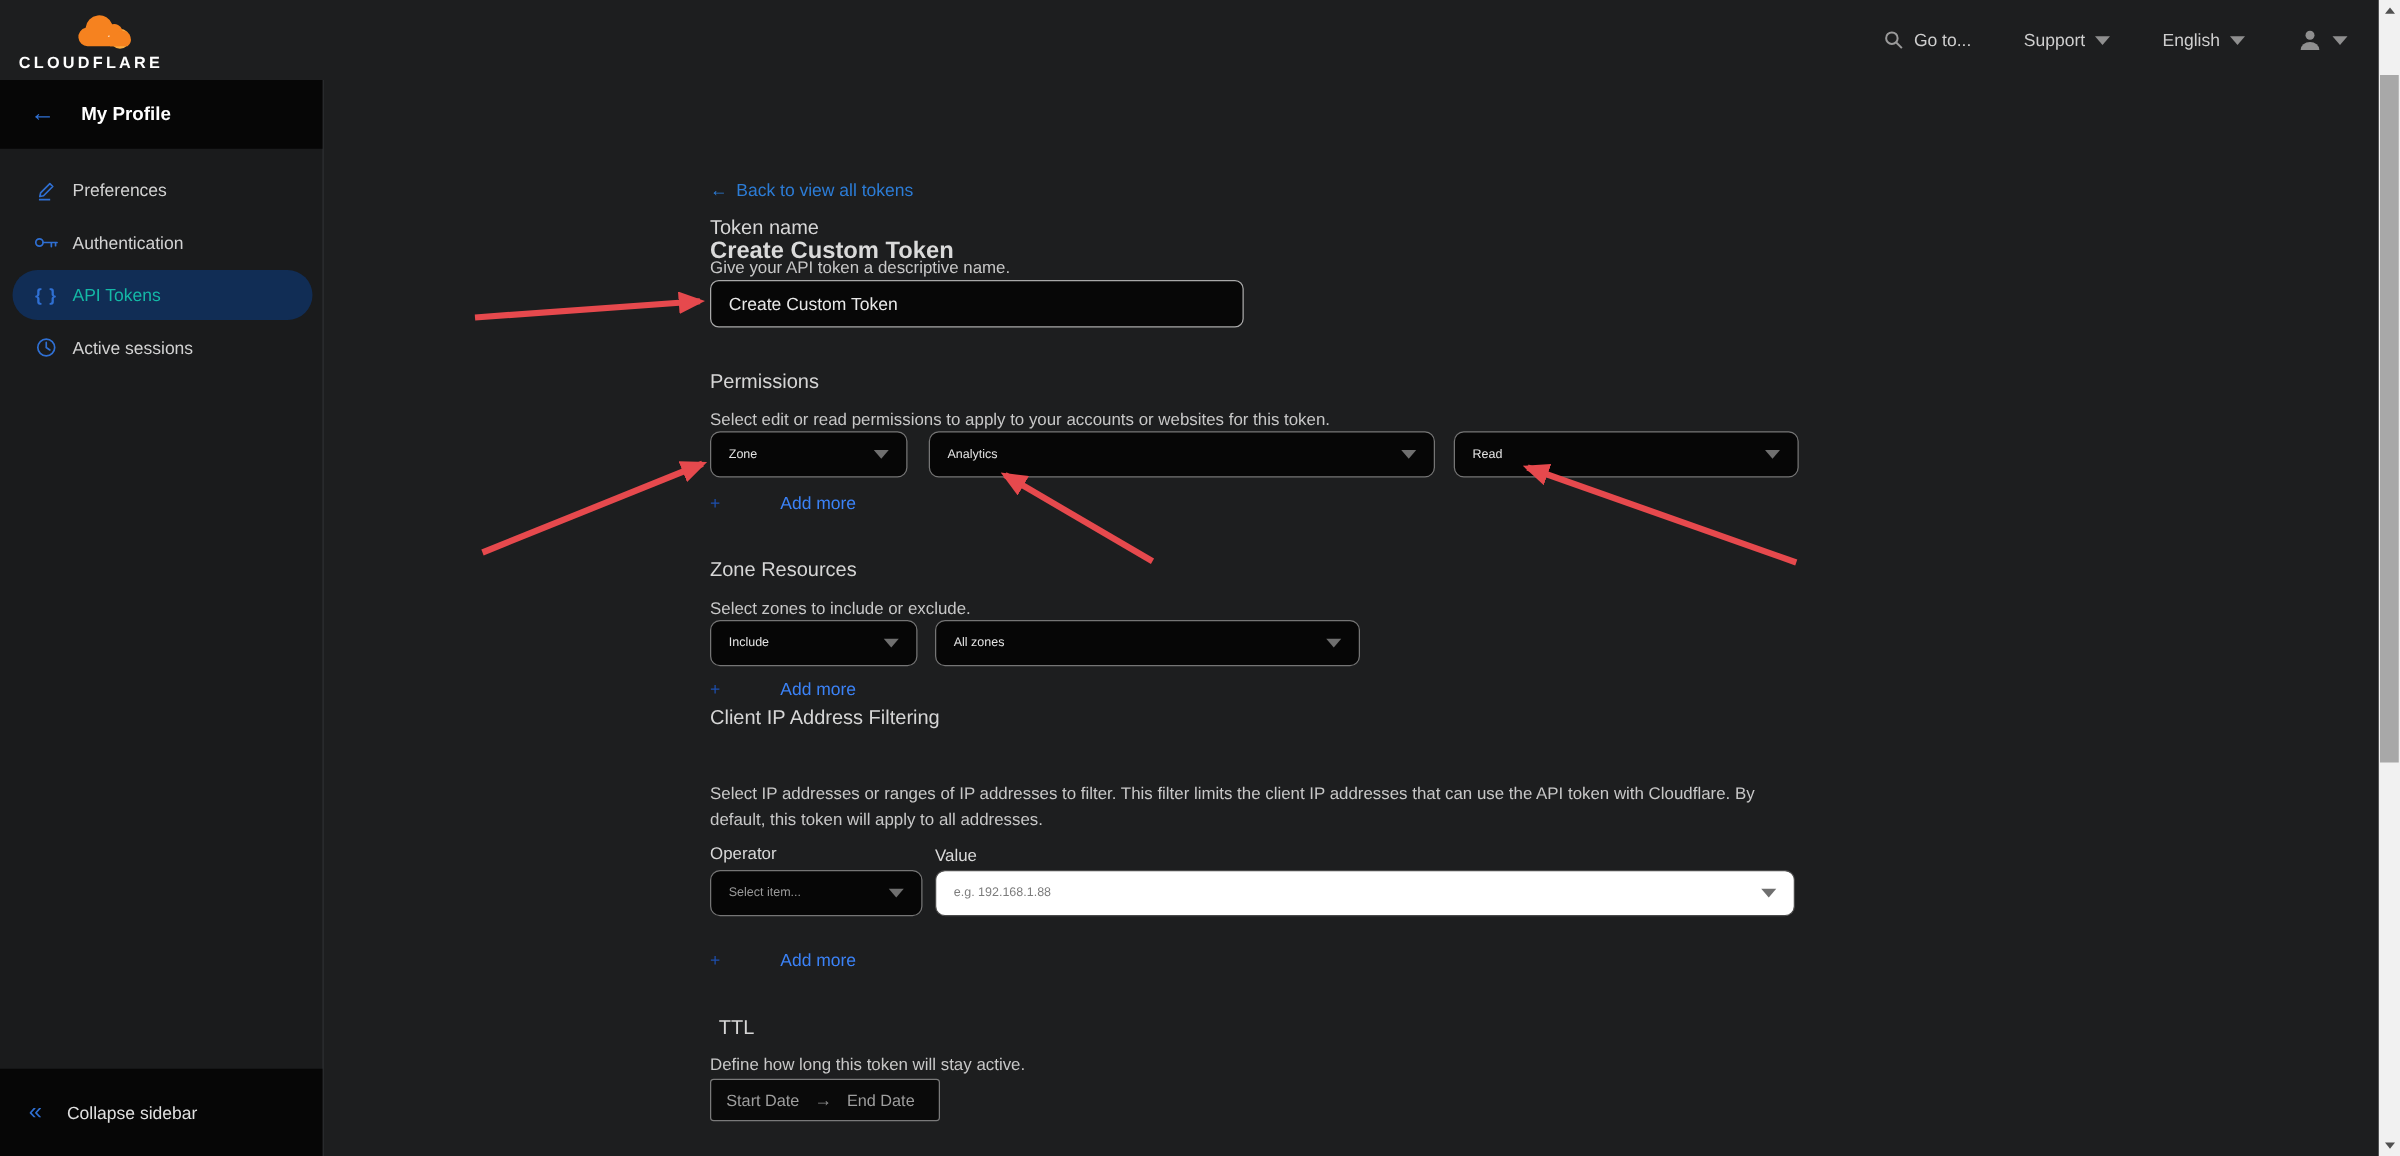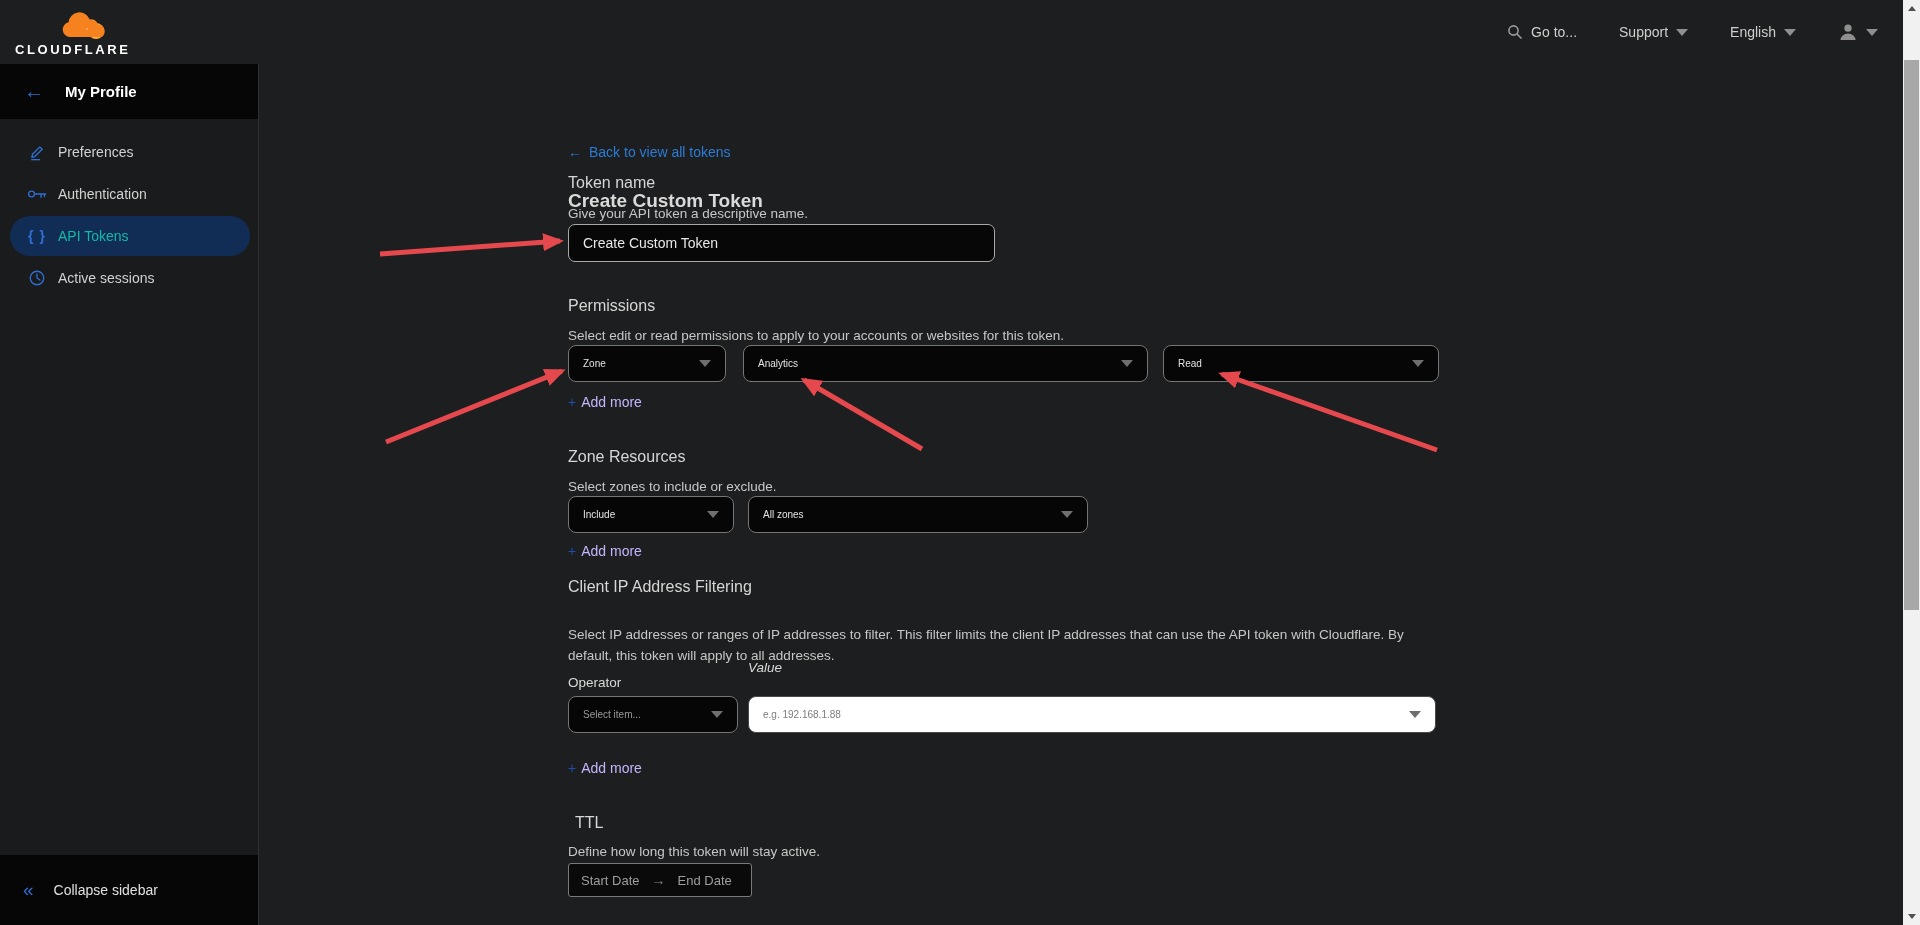--- a/index.html
+++ b/index.html
@@ -85,21 +85,21 @@
     width: 0; height: 0;
     border-left: 6px solid transparent; border-right: 6px solid transparent;
     border-top: 7px solid #6f6f6f;
   }
   .select.placeholder .sel-value { color: #9a9a9a; }
   .select.disabled { background: #ffffff; border-color: #4a4a4a; }
   .select.disabled .sel-value { color: #7c7c7c; }
 
   .add-more { position: absolute; font-size: 14px; cursor: pointer; }
   .add-more .plus { color: #1d4fae; margin-right: 5px; }
-  .add-more .add-label { color: #c4b5fd; }
+  .add-more .add-label { color: #3b82f6; margin-left: 43px; }
 
   .date-range {
     position: absolute; left: 308px; top: 799px; width: 184px; height: 34px;
     background: #0a0a0a; border: 1px solid #7a7a7a; border-radius: 3px;
     display: flex; align-items: center; gap: 12px; padding: 0 12px; cursor: pointer;
   }
   .date-range .dr-text { color: #9e9e9e; font-size: 13px; }
   .date-range .dr-arrow { color: #8a8a8a; font-size: 14px; }
 
   
@@ -249,25 +249,25 @@
     </div>
     <div class="select" style="left:488px; top:432px; width:340px;">
       <span class="sel-value">All zones</span>
       <span class="sel-caret"></span>
     </div>
 
     <div class="abs add-more" style="left:308px; top:479px;">
       <span class="plus">+</span><span class="add-label">Add more</span>
     </div>
 
-    <div class="abs section-heading" style="left:308px; top:514px;">Client IP Address Filtering</div>
+    <div class="abs section-heading" style="left:308px; top:502px;">Client IP Address Filtering</div>
     <div class="abs section-desc" style="left:308px; top:560px; width:860px;">Select IP addresses or ranges of IP addresses to filter. This filter limits the client IP addresses that can use the API token with Cloudflare. By default, this token will apply to all addresses.</div>
 
     <div class="abs field-label" style="left:308px; top:611px;">Operator</div>
-    <div class="abs field-label" style="left:488px; top:596px;font-style:italic;">Value</div>
+    <div class="abs field-label" style="left:488px; top:613px;">Value</div>
 
     <div class="select placeholder" style="left:308px; top:632px; width:170px;">
       <span class="sel-value">Select item...</span>
       <span class="sel-caret"></span>
     </div>
     <div class="select placeholder disabled" style="left:488px; top:632px; width:688px;">
       <span class="sel-value">e.g. 192.168.1.88</span>
       <span class="sel-caret"></span>
     </div>
 

